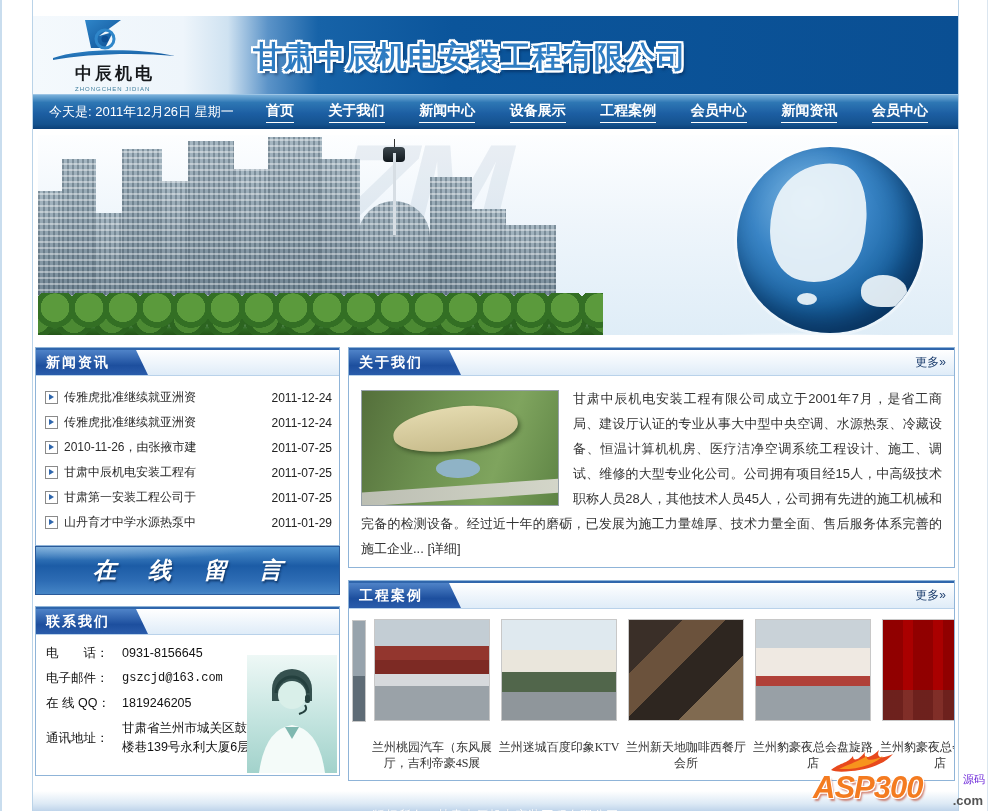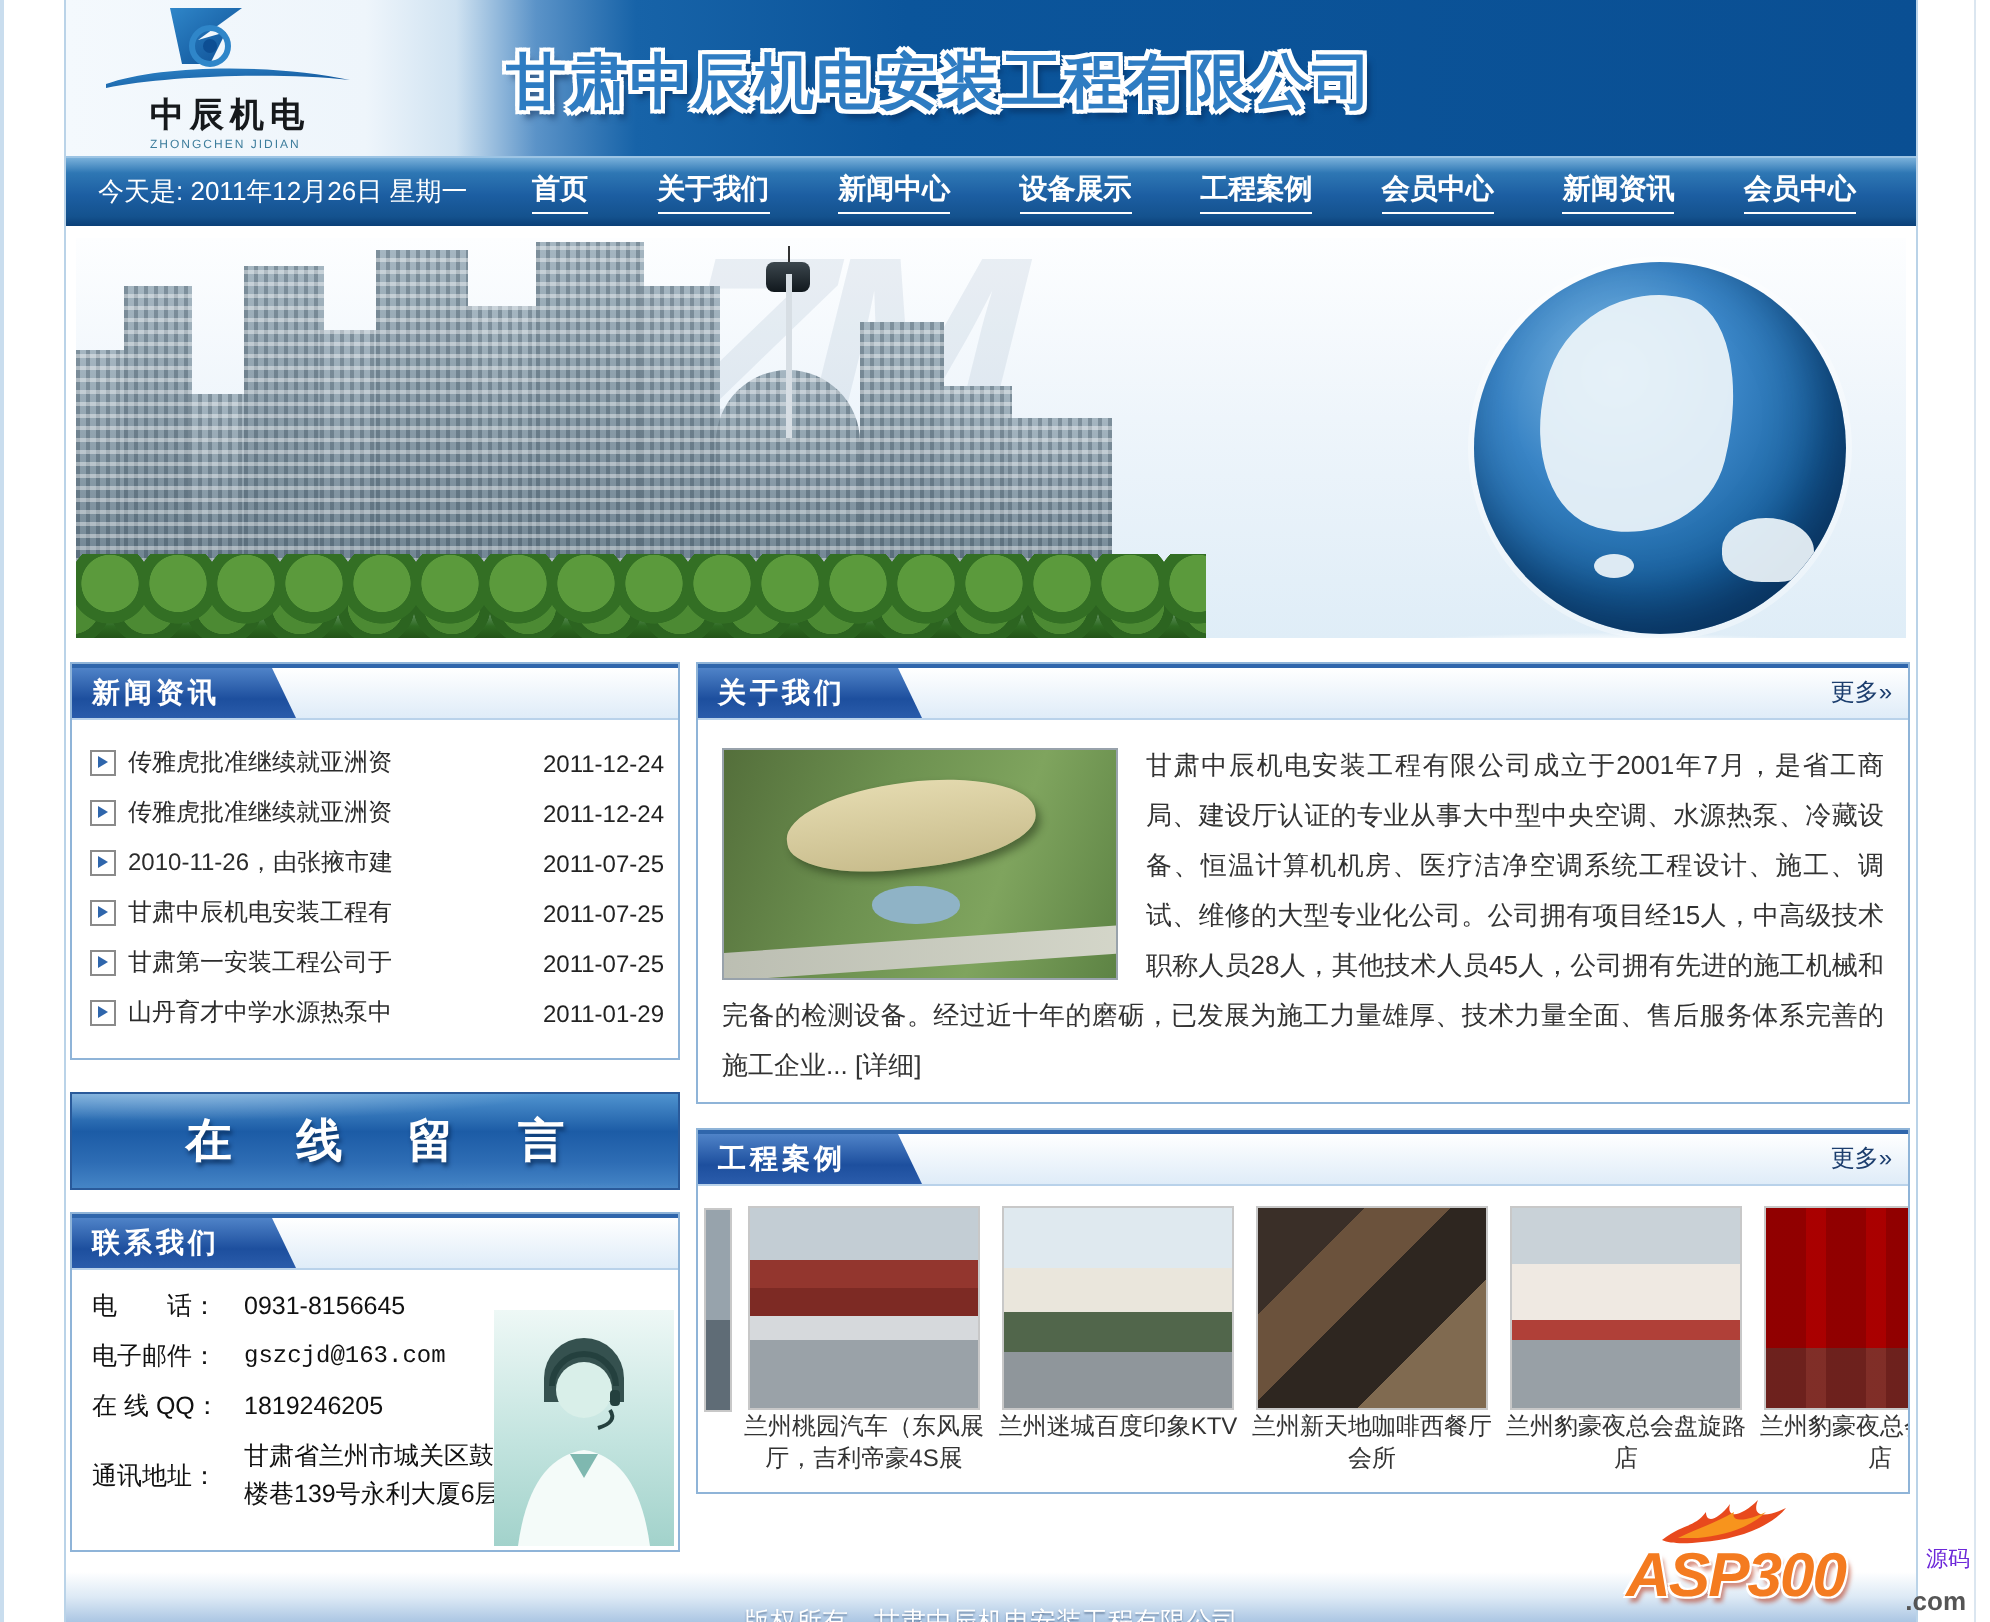--- a/index.html
+++ b/index.html
@@ -8,21 +8,21 @@
     font-family:"Liberation Sans","DejaVu Sans",sans-serif;color:#333;
   }
   .edge-line-left{position:absolute;left:0;top:0;width:2px;height:811px;background:#c9ddee;}
   .edge-line-right{position:absolute;left:987px;top:0;width:1px;height:811px;background:#dbe6f0;}
 
   .wrapper{position:absolute;left:32px;top:0;width:925px;height:811px;
     border-left:1px solid #bad3e8;border-right:1px solid #bad3e8;background:#fff;}
 
   
   .site-header{height:78px;position:relative;
-    background:linear-gradient(90deg,#f4f9fd 0px,#eef5fb 150px,#cfe2f1 195px,#5b93c8 235px,#1763a8 285px,#0b559b 420px,#0a4f93 100%);}
+    background:linear-gradient(90deg,#f4f9fd 0px,#eef5fb 150px,#cfe2f1 195px,#5b93c8 235px,#1763a8 285px,#0b559b 420px,#0a4f93 100%);margin-top:16px;}
   .logo{position:absolute;left:14px;top:2px;width:190px;cursor:pointer;}
   .logo svg{display:block;}
   .logo-cn{font-size:17px;font-weight:bold;color:#16191c;letter-spacing:3px;margin:-4px 0 0 28px;}
   .logo-en{font-size:6px;color:#3d7d9c;letter-spacing:1px;margin:1px 0 0 28px;}
   .site-title{position:absolute;left:220px;top:21px;font-size:30px;font-weight:bold;color:#2e7cc2;letter-spacing:1px;white-space:nowrap;
     text-shadow:-2px -2px 0 #fff,2px -2px 0 #fff,-2px 2px 0 #fff,2px 2px 0 #fff,0 -2px 0 #fff,0 2px 0 #fff,-2px 0 0 #fff,2px 0 0 #fff,3px 4px 3px rgba(4,30,70,.55);}
 
   
   .navbar{height:34px;display:flex;align-items:center;position:relative;border-top:1px solid #9cc4e4;
     background:linear-gradient(180deg,#79b0da 0%,#2e77b4 22%,#1c5ea2 55%,#14528e 86%,#0b4078 100%);}
@@ -84,22 +84,22 @@
     background:linear-gradient(180deg,#4f83c8,#1d4f9e 62%,#2a5cab);clip-path:polygon(0 0,calc(100% - 12px) 0,100% 100%,0 100%);}
   .panel-more{margin-left:auto;padding-right:8px;font-size:12px;color:#1c3e6e;cursor:pointer;white-space:nowrap;text-align:center;}
 
   .news-list{padding:9px 7px 10px 9px;}
   .news-row{display:flex;align-items:center;height:25px;font-size:12px;}
   .news-ico{width:11px;height:11px;border:1px solid #8a8a8a;background:#fff;margin-right:6px;position:relative;flex:none;}
   .news-ico::after{content:'';position:absolute;left:3px;top:2px;border-left:5px solid #2f66ac;border-top:3.5px solid transparent;border-bottom:3.5px solid transparent;}
   .news-title{flex:1;overflow:hidden;white-space:nowrap;color:#2b2b2b;cursor:pointer;}
   .news-date{width:72px;text-align:right;color:#222;flex:none;}
 
-  .guest-banner{margin-top:16px;height:47px;border:1px solid #2a5a9a;position:relative;display:flex;align-items:center;justify-content:center;cursor:pointer;overflow:hidden;
-    background:linear-gradient(180deg,#4f93cf 0%,#1c5ca6 40%,#2d6cb4 72%,#4585c6 100%);}
+  .guest-banner{margin-top:0;height:47px;border:1px solid #2a5a9a;position:relative;display:flex;align-items:center;justify-content:center;cursor:pointer;overflow:hidden;
+    background:linear-gradient(180deg,#4f93cf 0%,#1c5ca6 40%,#2d6cb4 72%,#4585c6 100%);font-style:italic;}
   .guest-banner::before{content:'';position:absolute;inset:0;
     background:radial-gradient(120% 70% at 16% -10%,rgba(255,255,255,.45),transparent 55%),radial-gradient(130% 80% at 75% 140%,rgba(255,255,255,.30),transparent 58%);}
   .guest-text{position:relative;color:#fff;font-size:23px;font-weight:bold;letter-spacing:13px;padding-left:13px;text-shadow:1px 2px 2px rgba(0,30,70,.65);}
 
   .contact-panel{margin-top:11px;}
   .contact-body{position:relative;padding:9px 10px;min-height:122px;font-size:12.5px;overflow:hidden;}
   .contact-row{display:flex;line-height:19px;margin-bottom:6px;align-items:center;}
   .contact-label{width:76px;flex:none;color:#111;white-space:pre;}
   .contact-value{color:#111;flex:1;word-break:break-all;}
   .contact-value.mono{font-family:"Liberation Mono","DejaVu Sans Mono",monospace;font-size:12px;}
@@ -122,21 +122,21 @@
   .case-sliver{width:12px;height:100px;flex:none;margin-top:1px;border:1px solid #c8c8c8;
     background:linear-gradient(180deg,#97a3ac 0 55%,#5f6c76 55% 100%);}
   .case{width:122px;flex:none;text-align:center;}
   .case-img{width:114px;height:100px;margin:0 auto;border:1px solid #c8c8c8;cursor:pointer;}
   .ci1{background:linear-gradient(180deg,#c3cdd4 0 26%,#93362e 26% 40%,#7d2a24 40% 54%,#d6d9dc 54% 66%,#9aa2a8 66% 100%);}
   .ci2{background:linear-gradient(180deg,#dfe9ef 0 30%,#eae6dc 30% 52%,#51664b 52% 72%,#8f969b 72% 100%);}
   .ci3{background:linear-gradient(135deg,#3a2f28 0 25%,#6b523c 25% 45%,#2e2620 45% 70%,#86delete 0,#806a50 70% 100%);}
   .ci3{background:linear-gradient(135deg,#3a2f28 0 25%,#6b523c 25% 45%,#2e2620 45% 70%,#806a50 70% 100%);}
   .ci4{background:linear-gradient(180deg,#c9d2d8 0 28%,#efe9e2 28% 56%,#b04038 56% 66%,#98a0a6 66% 100%);}
   .ci5{background:repeating-linear-gradient(90deg,#b5342c 0 20px,#d4483c 20px 30px),linear-gradient(180deg,#c00 0 70%,#9aa2a8 70% 100%);background-blend-mode:multiply;}
-  .case-cap{font-size:12px;line-height:16px;margin-top:0;color:#333;cursor:pointer;}
+  .case-cap{font-size:12px;line-height:16px;margin-top:18px;color:#333;cursor:pointer;font-family:Liberation Serif, serif;}
 
   
   .footer{margin-top:10px;height:58px;text-align:center;padding-top:16px;box-sizing:border-box;
     background:linear-gradient(180deg,#ffffff 0%,#dce9f5 22%,#8fb2d9 55%,#5585c4 86%,#4a7ab9 100%);}
   .f1{font-size:13px;color:#fff;text-shadow:0 1px 1px rgba(25,55,95,.5);}
 
   .asp300{position:absolute;right:10px;bottom:3px;width:172px;height:54px;}
   .asp-flame{position:absolute;left:14px;top:-6px;}
   .asp-text{position:absolute;left:0;bottom:2px;font-style:italic;font-weight:bold;font-size:31px;letter-spacing:-1px;color:#f47b20;
     text-shadow:-1px -1px 0 #fff,1px -1px 0 #fff,-1px 1px 0 #fff,1px 1px 0 #fff,2px 3px 2px rgba(180,40,10,.55);}

